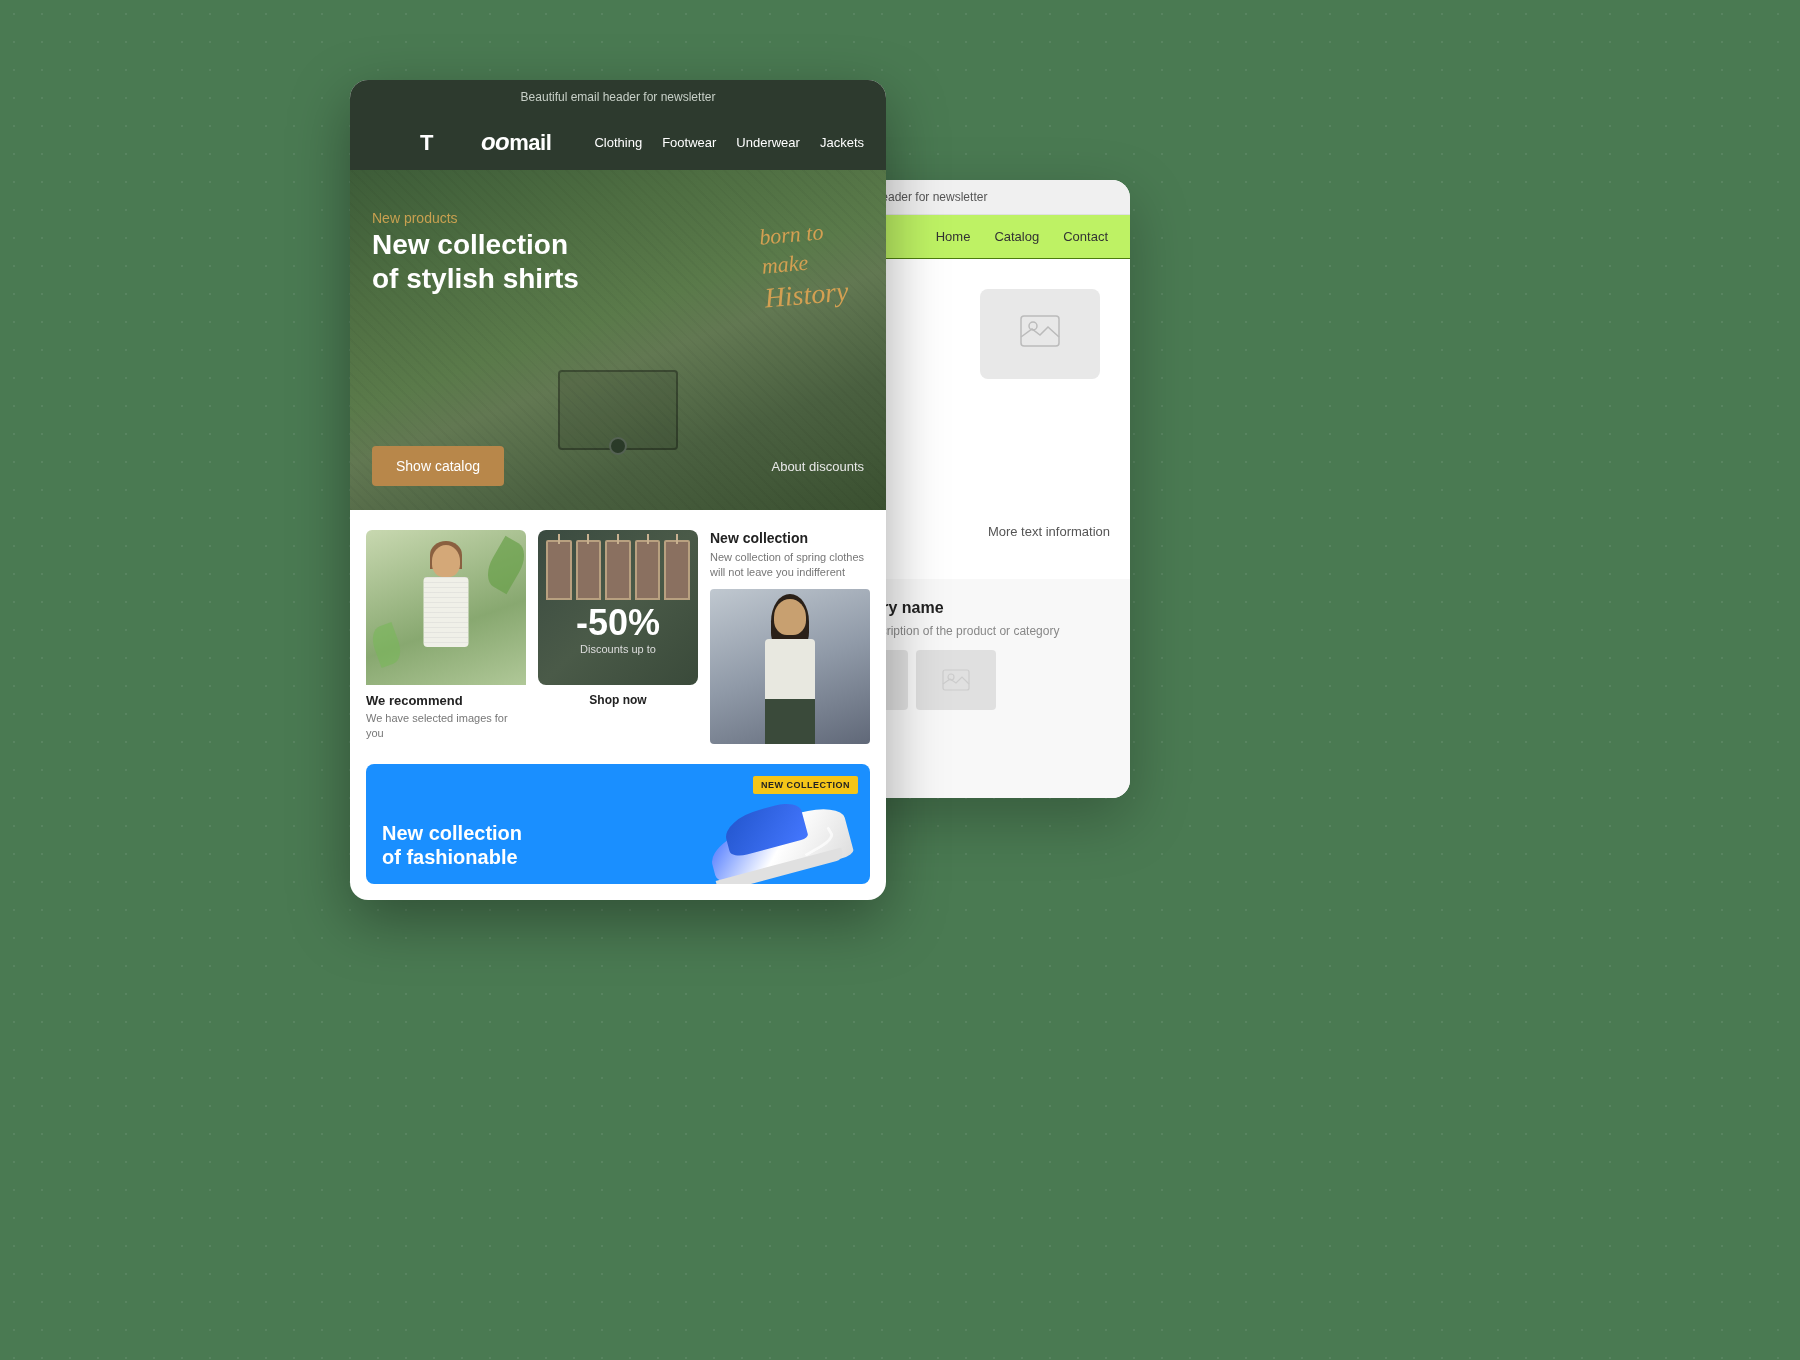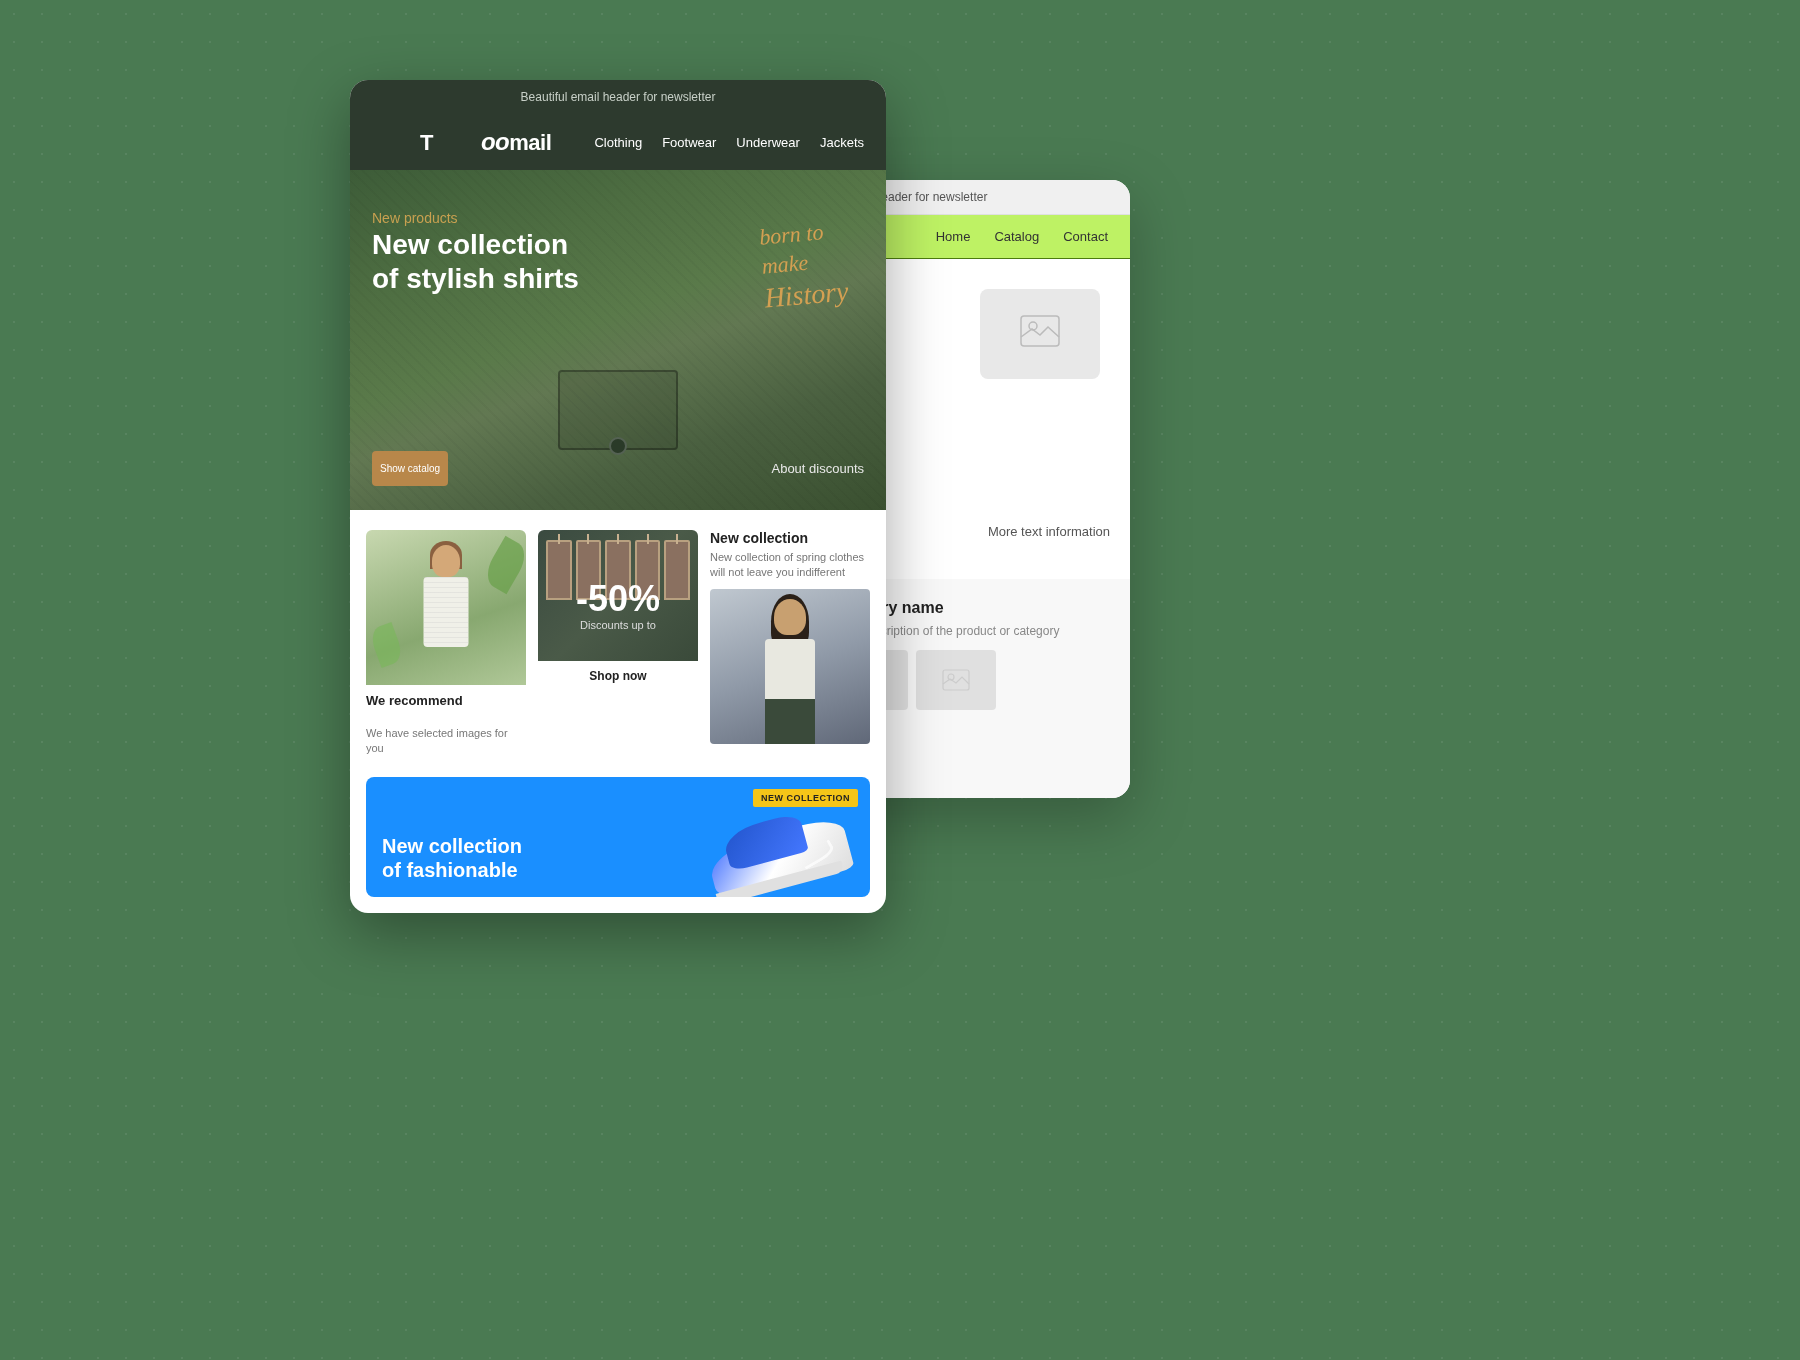--- a/index.html
+++ b/index.html
@@ -166,22 +166,22 @@
       right: 22px;
       display: flex;
       align-items: center;
       justify-content: space-between;
     }
 
     .btn-show-catalog {
       background: #b8874a;
       color: #fff;
       border: none;
-      padding: 12px 8px;
-      font-size: 10px;
+      padding: 12px 24px;
+      font-size: 14px;
       border-radius: 4px;
       cursor: pointer;
       font-weight: 500;
     }
 
     .about-discounts {
       color: #e8e8e8;
       font-size: 13px;
       cursor: pointer;
     }
@@ -274,39 +274,40 @@
     .card-label {
       font-size: 13px;
       font-weight: 700;
       color: #222;
       margin-top: 8px;
     }
 
     .card-sublabel {
       font-size: 11px;
       color: #777;
-      margin-top: 18px;
+      margin-top: 3px;
       line-height: 1.4;
     }
 
     
     .card-discount {
       flex: 1;
       border-radius: 6px;
       overflow: hidden;
     }
 
     .discount-bg {
       width: 100%;
-      height: 131px;
+      height: 155px;
       background: linear-gradient(135deg, #3a4a40 0%, #4a5a48 50%, #3a4a3a 100%);
       position: relative;
       display: flex;
       align-items: center;
       justify-content: center;
+      border-radius: 8px;
     }
 
     
     .hangers {
       position: absolute;
       top: 10px;
       left: 0;
       right: 0;
       display: flex;
       gap: 4px;

